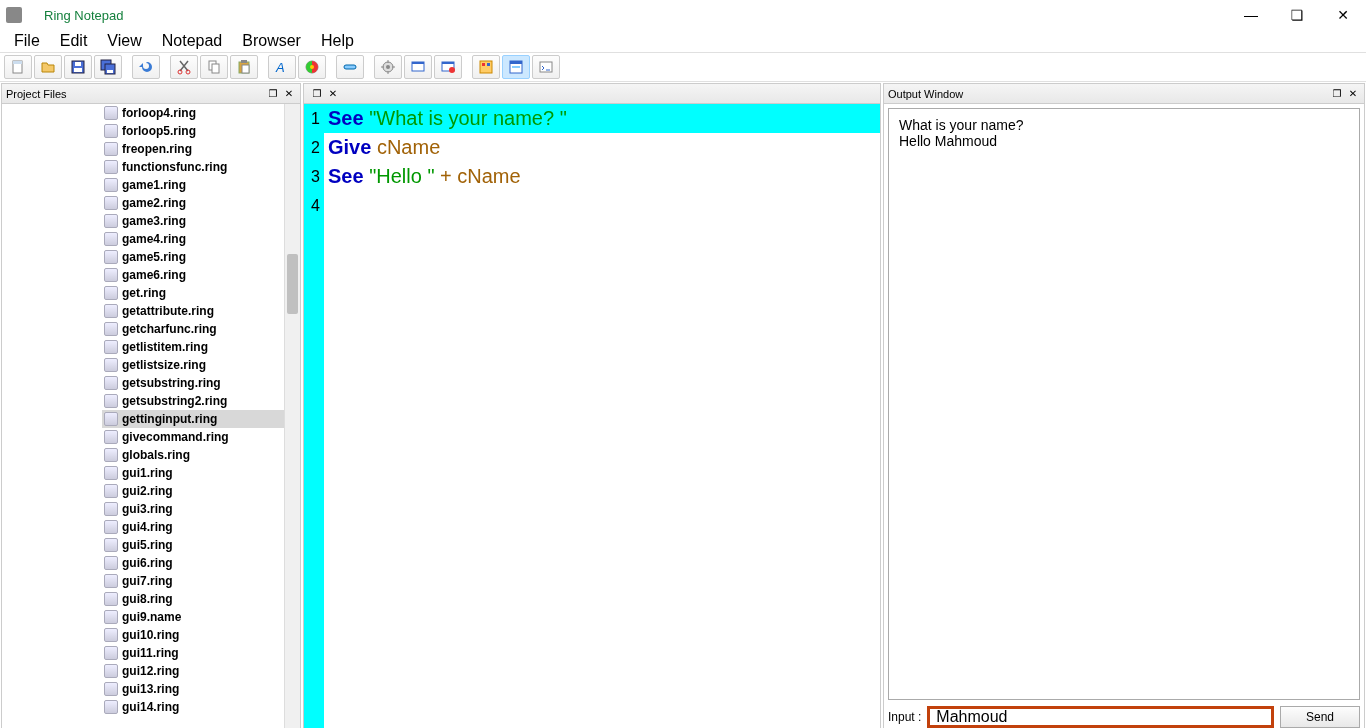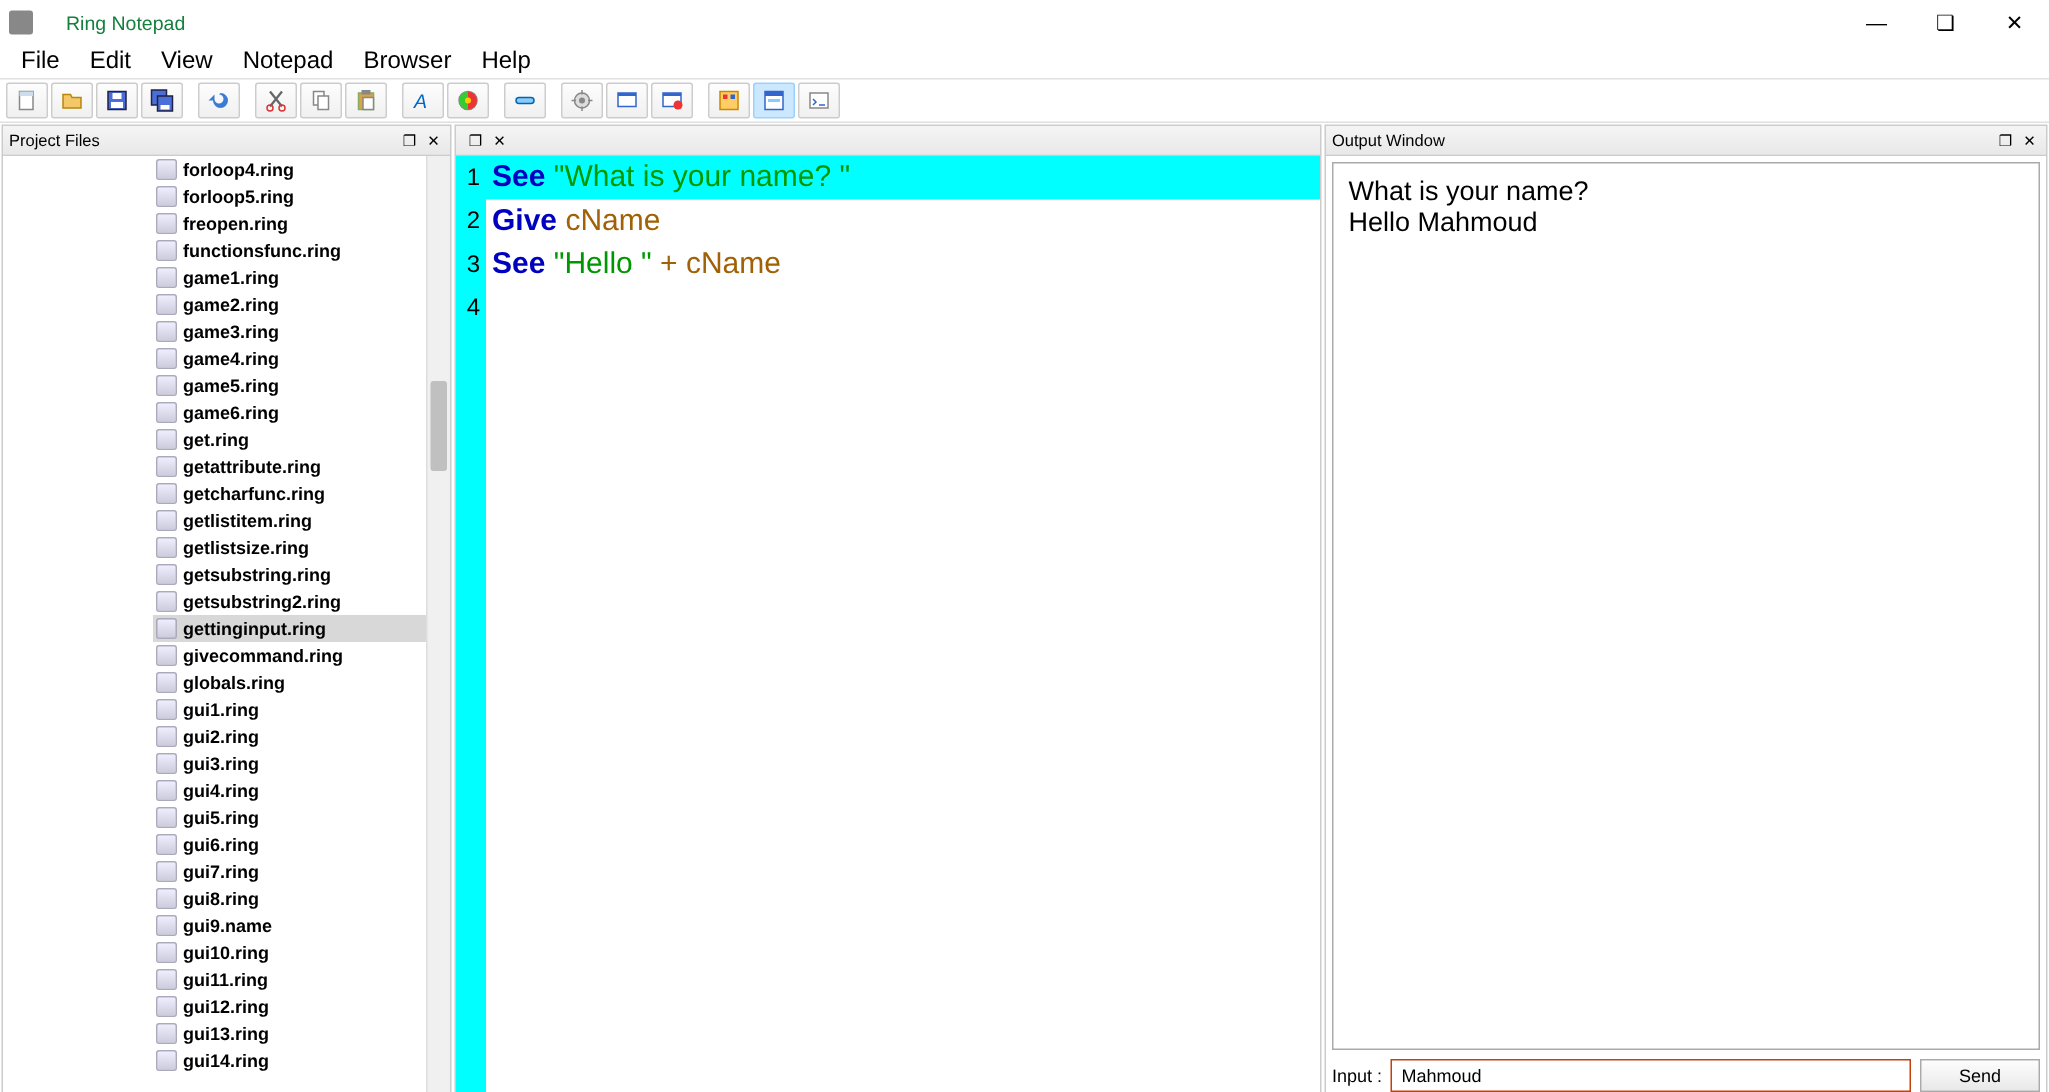--- a/index.html
+++ b/index.html
@@ -44,24 +44,24 @@
 .code { flex: 1; font-family: Verdana, sans-serif; font-size: 20px; }
 .cline { height: 29px; line-height: 29px; padding-left: 4px; white-space: pre; }
 .cline.hl { background: #00ffff; }
 .kw { color: #0000c0; font-weight: bold; }
 .str { color: #009800; }
 .txt { color: #a16207; }
 
 
 .ow { width: 482px; }
 .ow-body { flex: 1; display: flex; flex-direction: column; padding: 4px; }
-.out-text { flex: 1; border: 1px solid #aaa; background: #fff; padding: 8px 10px; font-size: 18px; font-family: Verdana, sans-serif; white-space: pre-line; overflow: auto; }
+.out-text { flex: 1; border: 1px solid #aaa; background: #fff; padding: 8px 10px; font-size: 14px; font-family: Verdana, sans-serif; white-space: pre-line; overflow: auto; }
 .inrow { display: flex; align-items: center; margin-top: 6px; gap: 6px; }
 .inlabel { font-size: 12px; }
-.inbox { flex: 1; border: 1px solid #c2410c; height: 22px; padding: 0 6px; font-size: 12px; }
+.inbox { flex: 1; border: 3px solid #c2410c; height: 22px; padding: 0 6px; font-size: 16px; }
 .sendbtn { width: 80px; height: 22px; border: 1px solid #aaa; background: linear-gradient(#fdfdfd,#e8e8e8); font-size: 12px; cursor: pointer; }
 
 
 .tbtn svg { width: 16px; height: 16px; }
 </style>
 </head>
 <body>
 
 <div class="titlebar">
   <div class="icon"></div>

